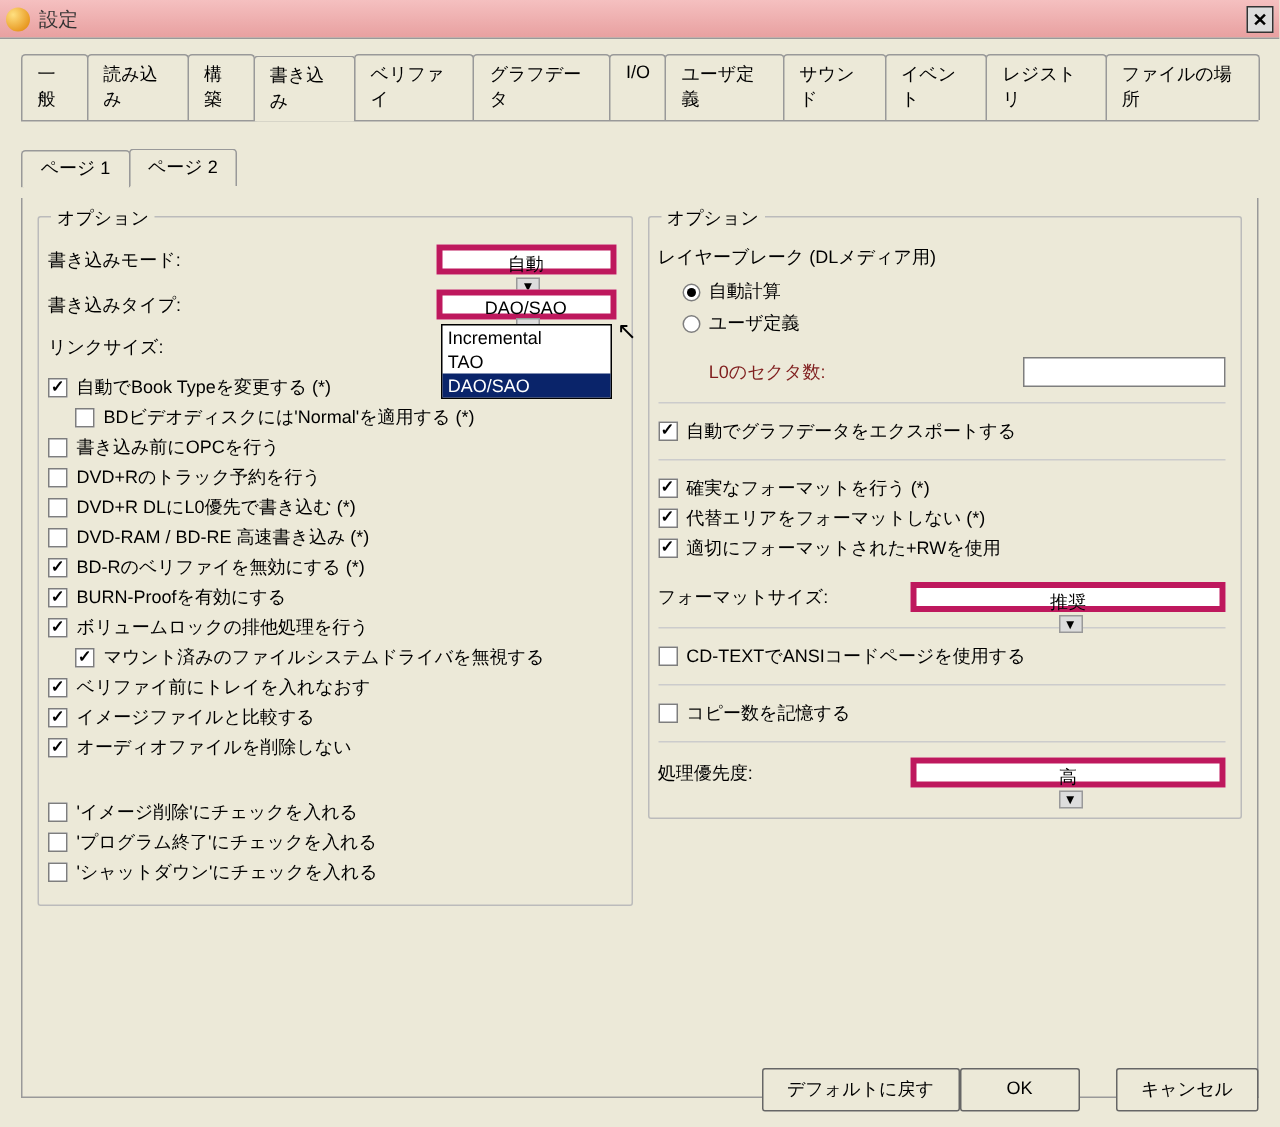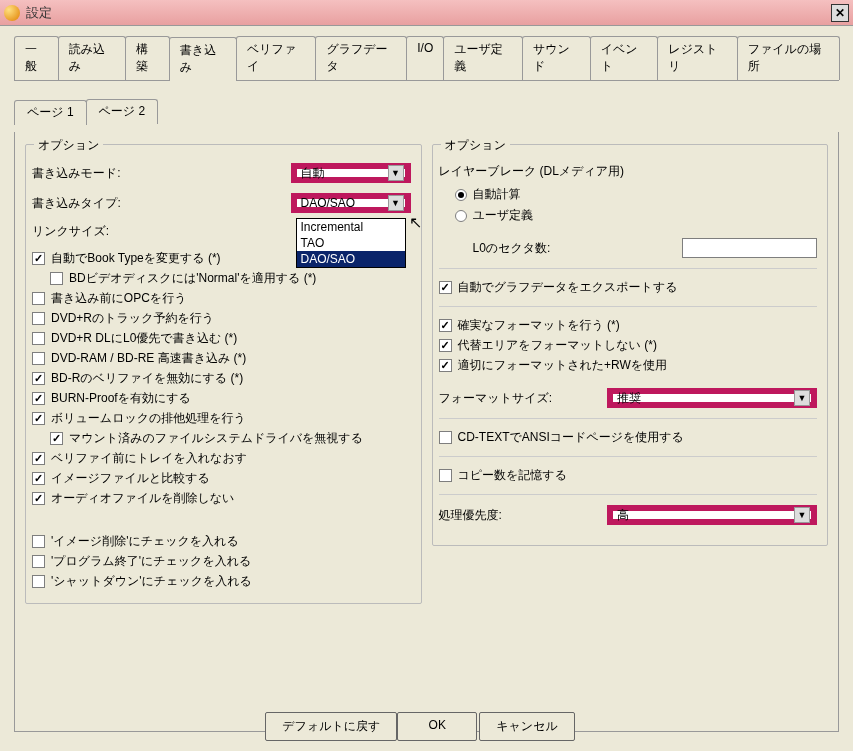--- a/index.html
+++ b/index.html
@@ -83,28 +83,29 @@
   position: absolute;
   top: -8px; left: 8px;
   background: #ece9d8;
   padding: 0 4px;
 }
 .row { display: flex; align-items: center; margin-bottom: 10px; }
 .label { flex: 1; }
 .select {
   width: 120px;
   height: 20px;
-  border: 6px solid #be185d;
+  border: 4px solid #be185d;
   background: #fff;
   padding: 1px 4px;
   font-size: 12px;
   display: flex;
   align-items: center;
   justify-content: space-between;
   position: relative;
+  flex-direction: column;
 }
 .select-wide { width: 210px; }
 .select-arrow {
   width: 16px; height: 16px;
   background: #ddd;
   border: 1px solid #999;
   display: flex; align-items: center; justify-content: center;
   font-size: 9px;
   margin-right: -3px;
 }
@@ -147,40 +148,40 @@
 .radio.checked::after {
   content: ""; width: 6px; height: 6px;
   background: #000; border-radius: 50%;
 }
 .radio-group { margin-left: 16px; margin-top: 6px; }
 .radio-row { display: flex; align-items: center; margin: 4px 0; }
 .field-input {
   width: 135px; height: 20px;
   border: 1px solid #7e7e7e; background: #fff;
 }
-.l0-row { display: flex; align-items: center; margin: 14px 0 8px 34px; color: #000000; }
+.l0-row { display: flex; align-items: center; margin: 14px 0 8px 34px; color: #7f1d1d; }
 .l0-row .lbl { flex: 1; }
 .divider { border-top: 1px solid #ccc; margin: 10px 0; }
 .spacer-sm { height: 20px; }
 .footer {
   position: absolute;
   bottom: 10px; left: 1px; right: 14px;
-  display: flex; justify-content: center; align-items: center;
+  display: flex; justify-content: flex-end; align-items: center;
 }
 .btn {
   border: 1px solid #666;
   background: #ece9d8;
   padding: 5px 16px;
   cursor: pointer;
   font-size: 12px;
   border-radius: 2px;
   min-width: 80px;
   text-align: center;
 }
-.footer-right { display: flex; gap: 2px; }
+.footer-right { display: flex; gap: 24px; }
 </style>
 </head>
 <body>
 
 <div class="titlebar">
   <div class="titlebar-icon"></div>
   <div class="titlebar-text">設定</div>
   <div class="close-btn">✕</div>
 </div>
 

